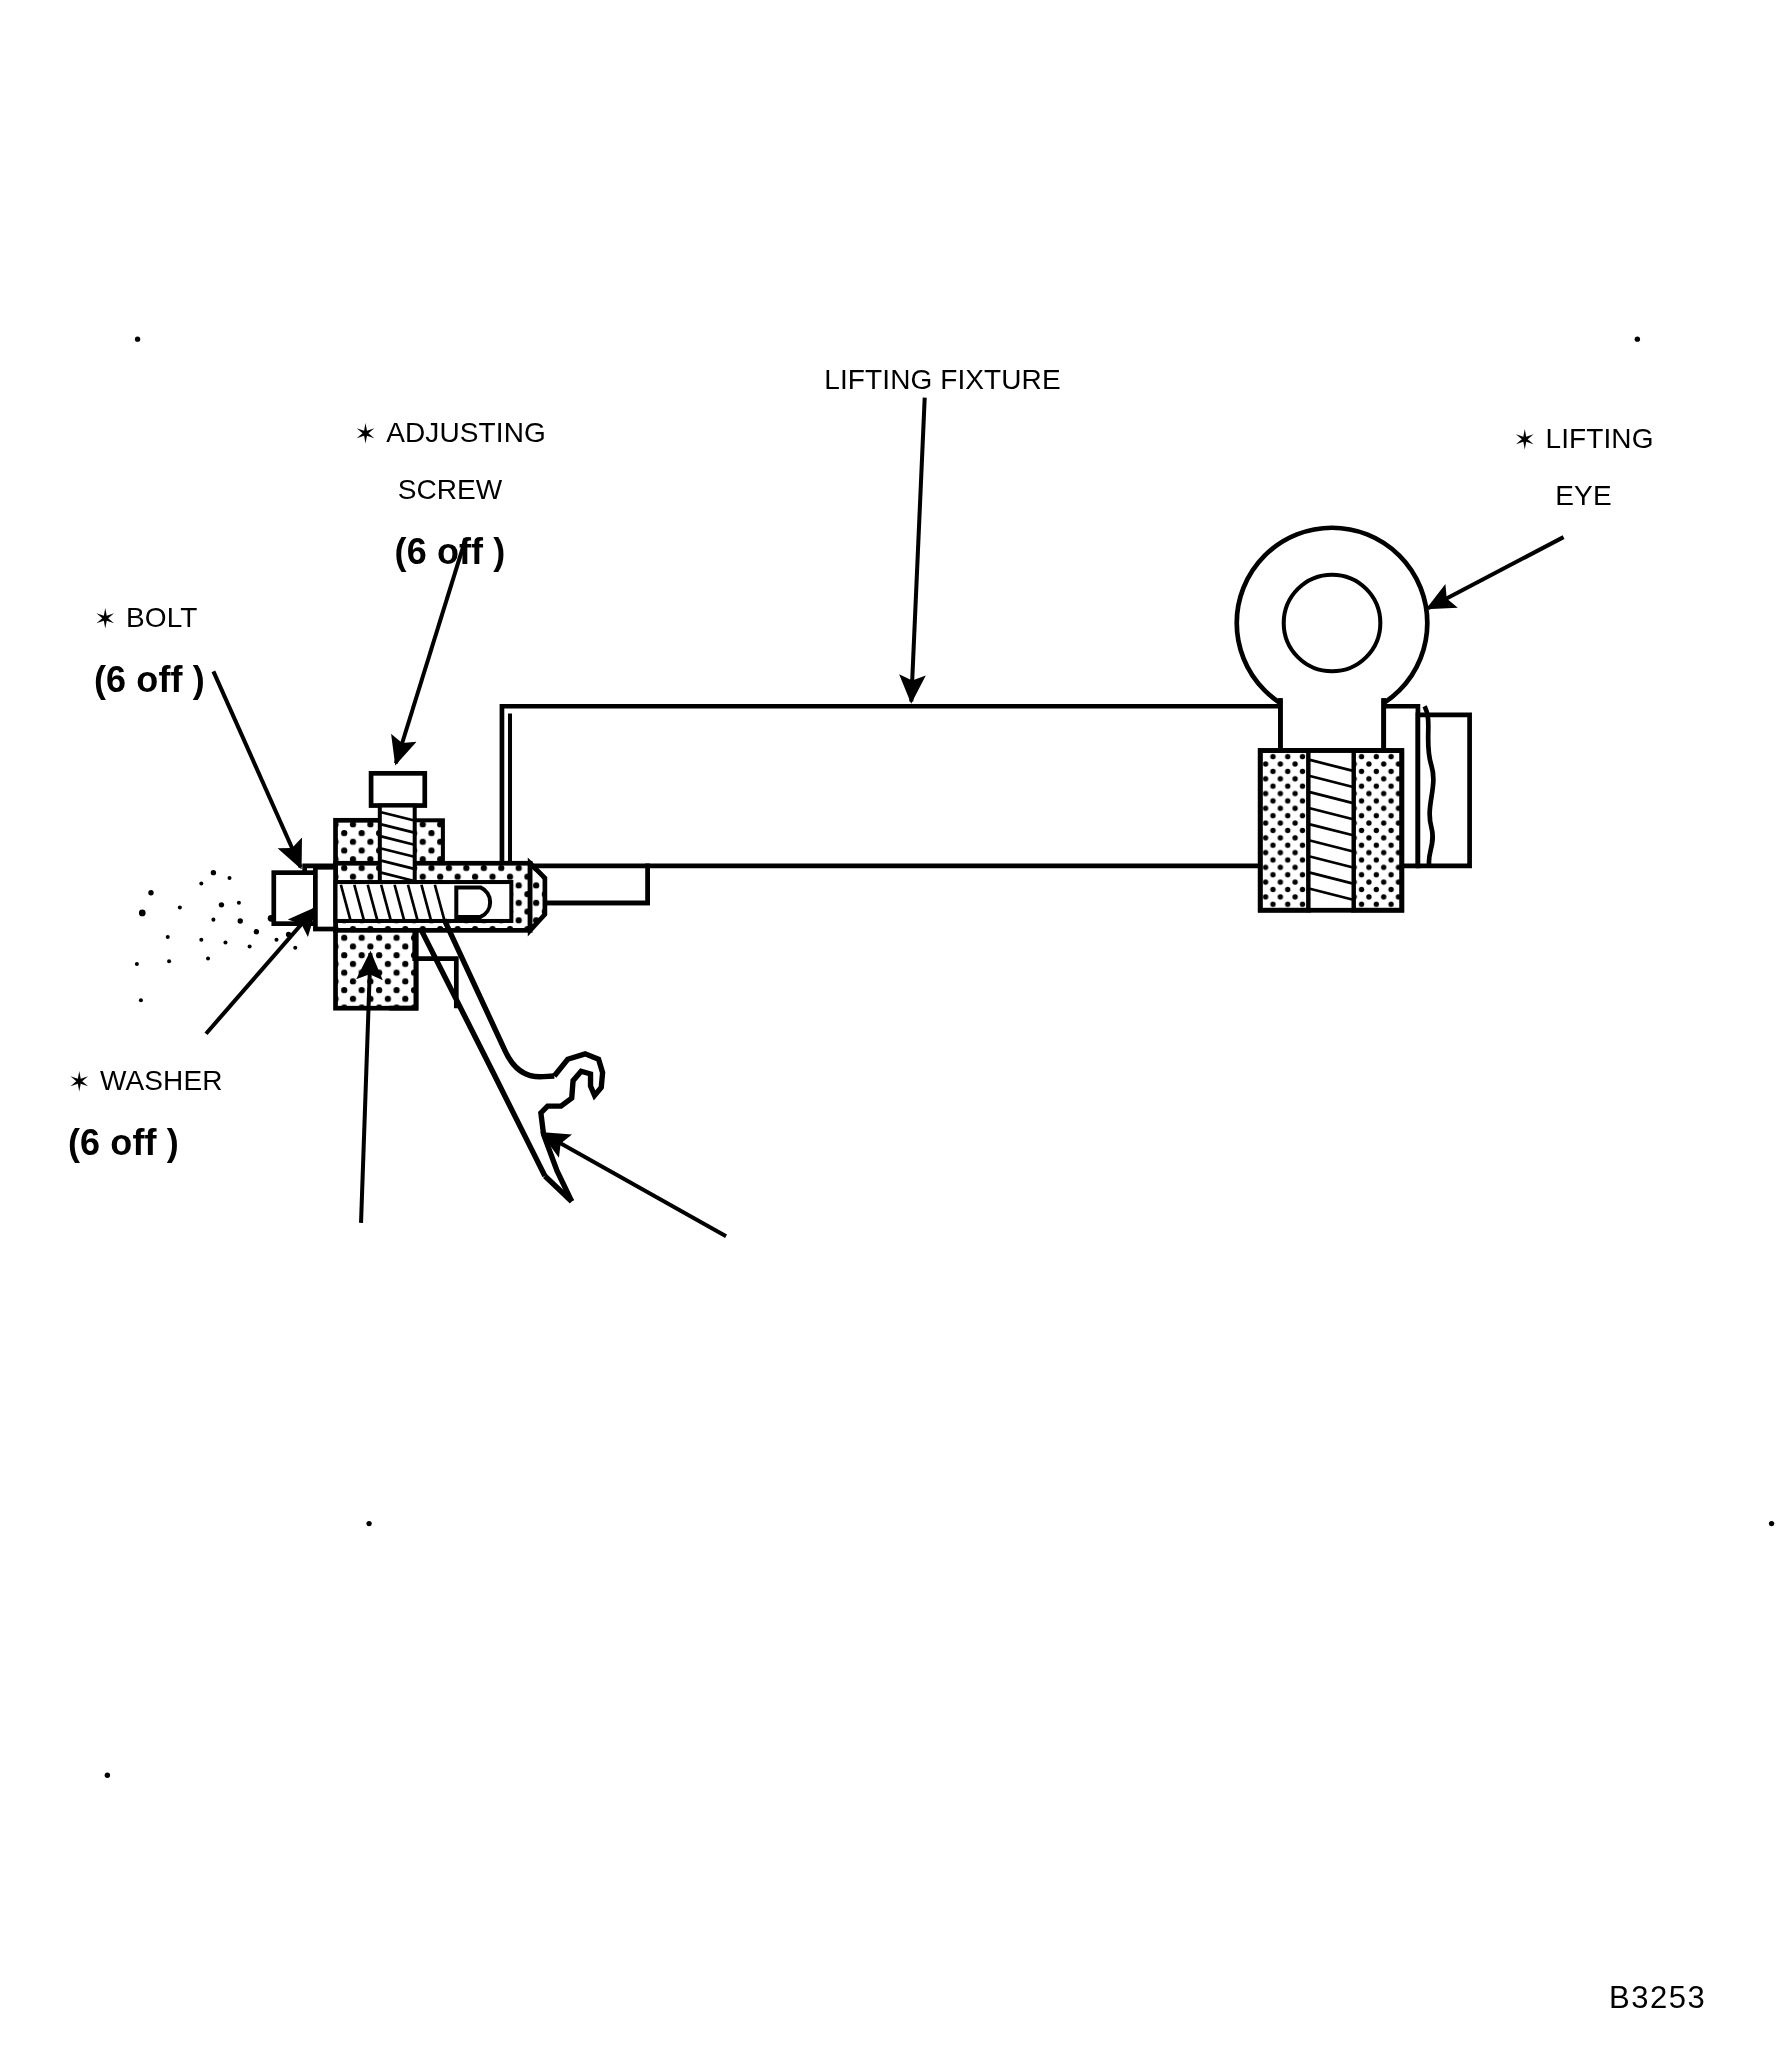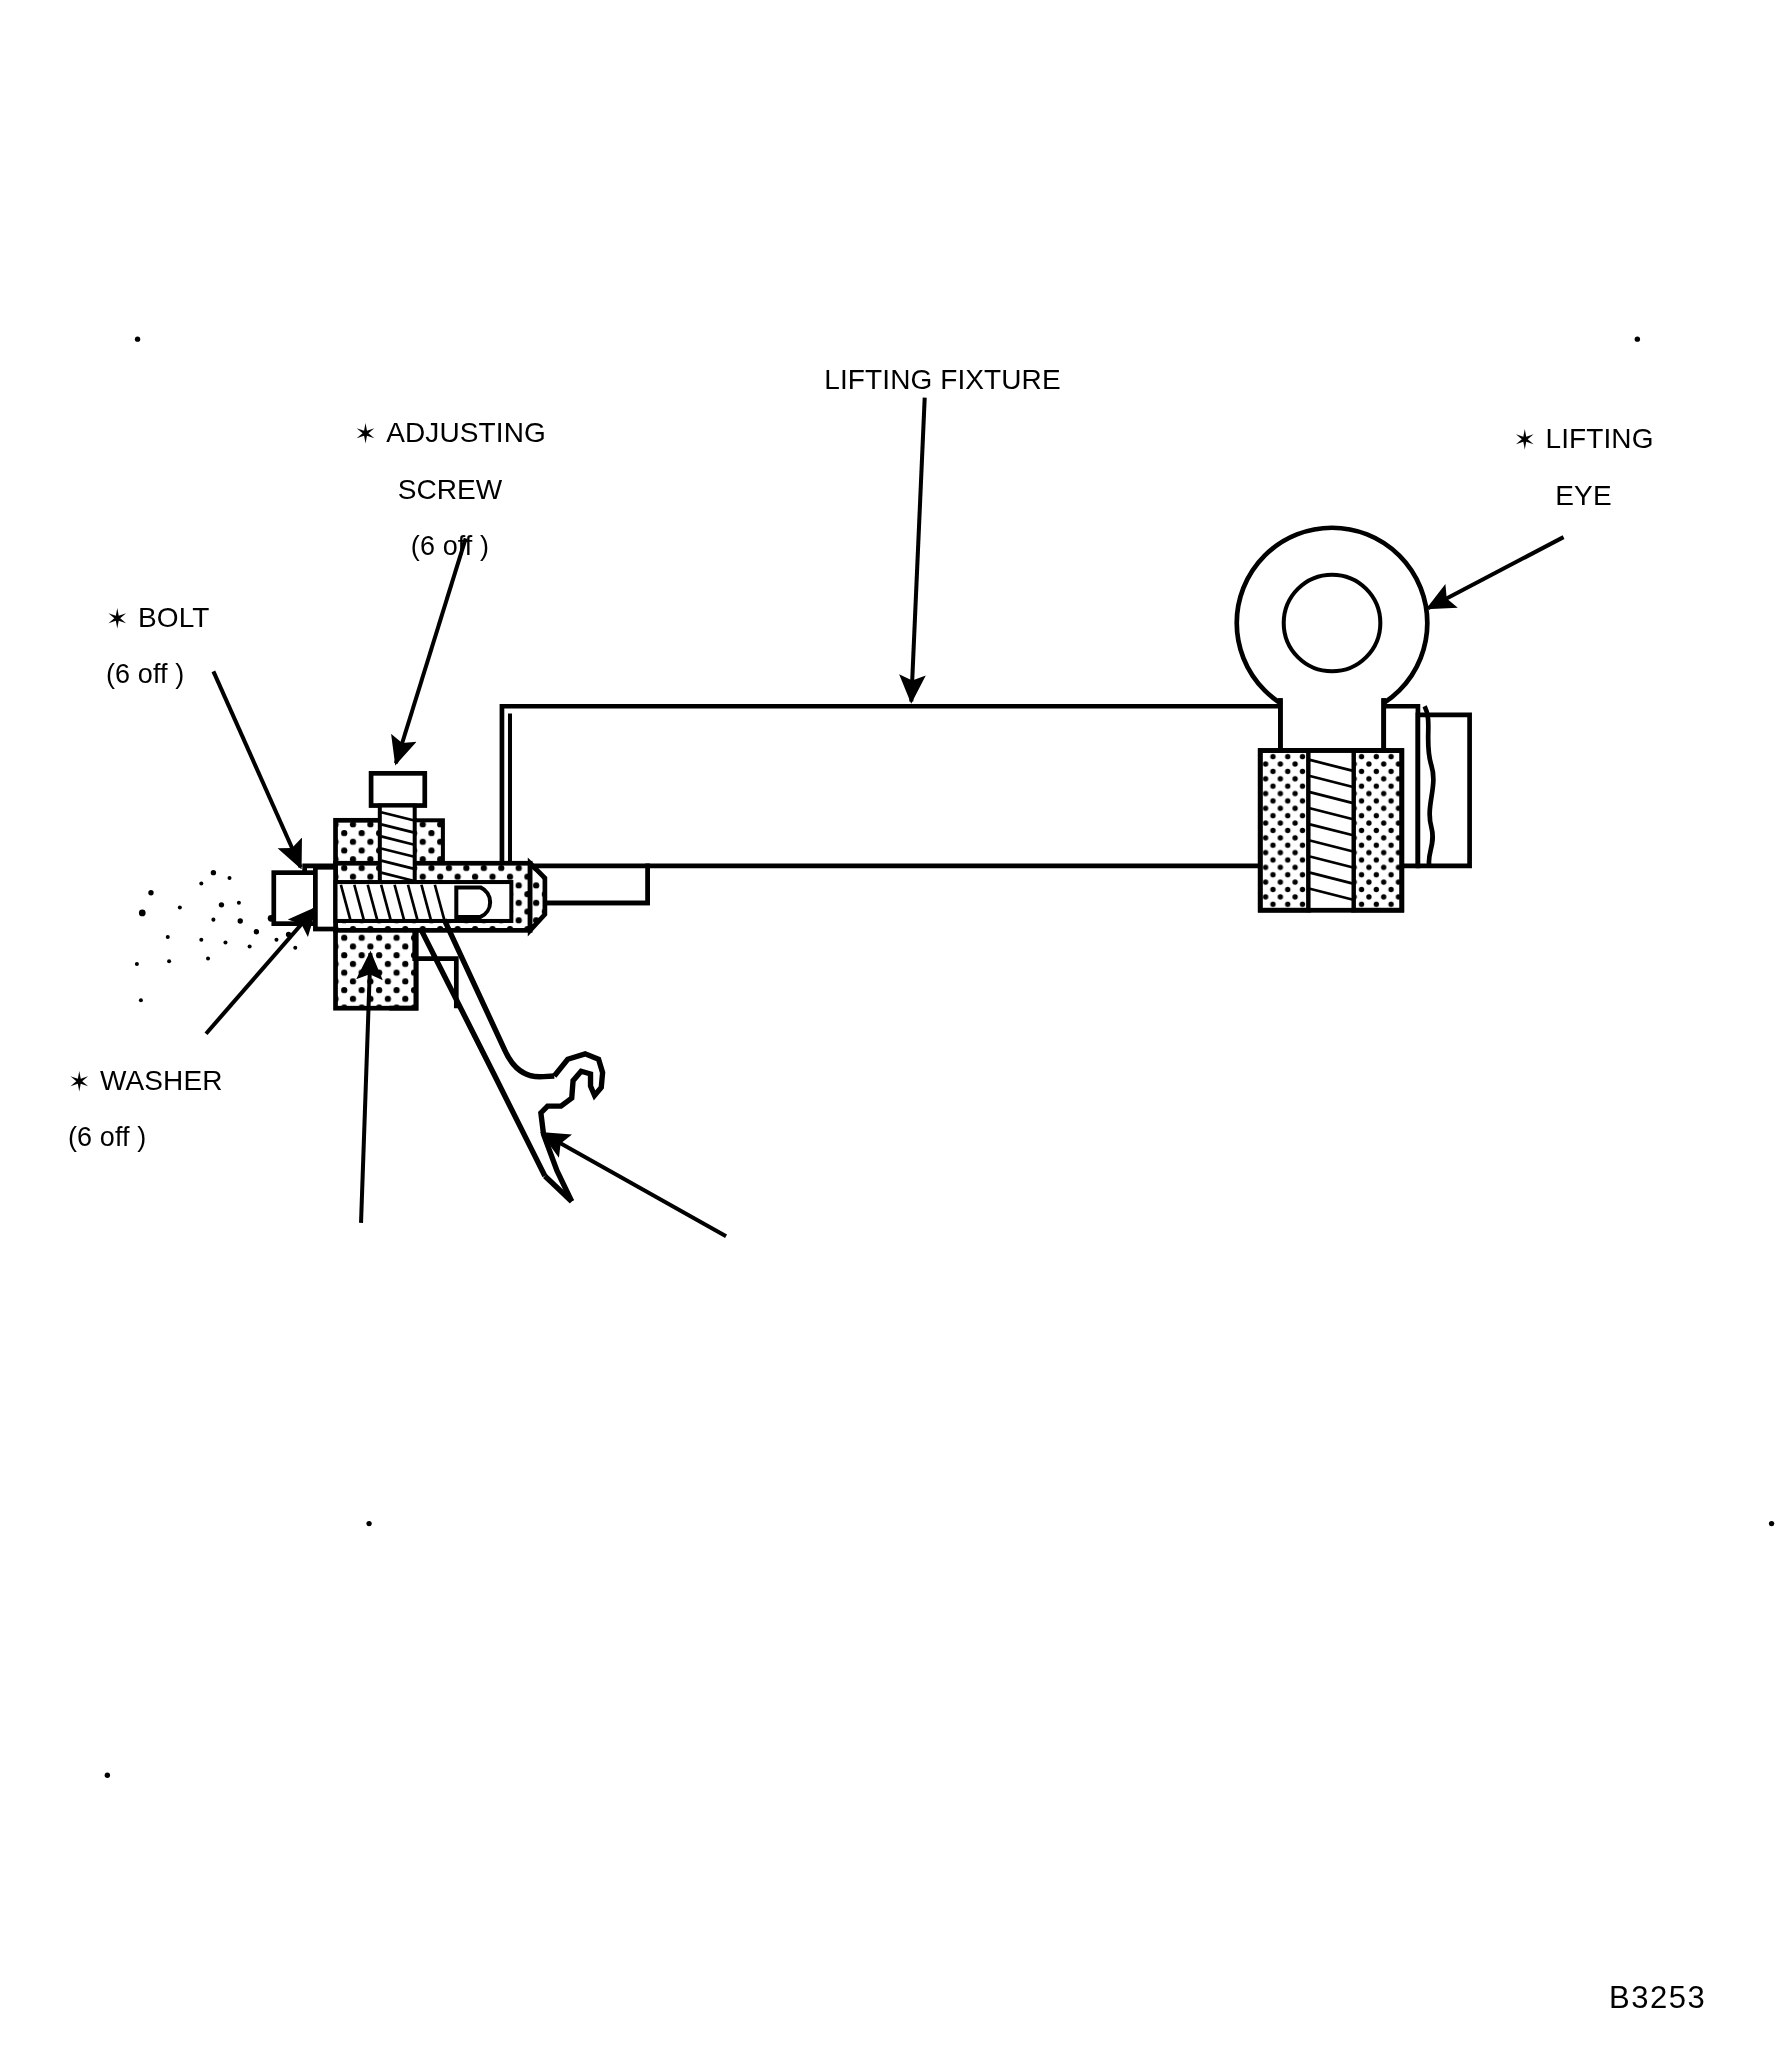--- a/index.html
+++ b/index.html
@@ -40,30 +40,30 @@
     font-family: "DejaVu Sans", sans-serif;
     font-weight: 700;
     font-size: 0.96em;
     vertical-align: -0.04em;
   }
   .caps {
     font-size: 28px;
     font-weight: 400;
   }
   .sub {
-    font-size: 27px;
-    font-weight: 400;
+    font-size: 36px;
+    font-weight: 700;
   }
   .ctr { text-align: center; }
   .lft { text-align: left; }
 
   #label-lifting-fixture { left: 768px; top: 339px; width: 349px; }
   #label-adjusting-screw { left: 309px; top: 392px; width: 282px; }
   #label-lifting-eye     { left: 1473px; top: 398px; width: 221px; }
-  #label-bolt            { left: 94px;  top: 577px; width: 221px; margin-left: 12px; }
+  #label-bolt            { left: 94px;  top: 577px; width: 221px; }
   #label-washer          { left: 68px;  top: 1040px; width: 228px; }
   #label-clamp           { left: 221px;  top: 1228px; width: 228px; }
   #label-hp-case         { left: 745px; top: 1228px; width: 349px; }
   #label-footnote {
     left: 114px; top: 1633px; width: 604px;
     font-size: 31px;
     font-family: "DejaVu Sans", sans-serif;
     letter-spacing: 0.4px;
   }
   #label-figure-id {

